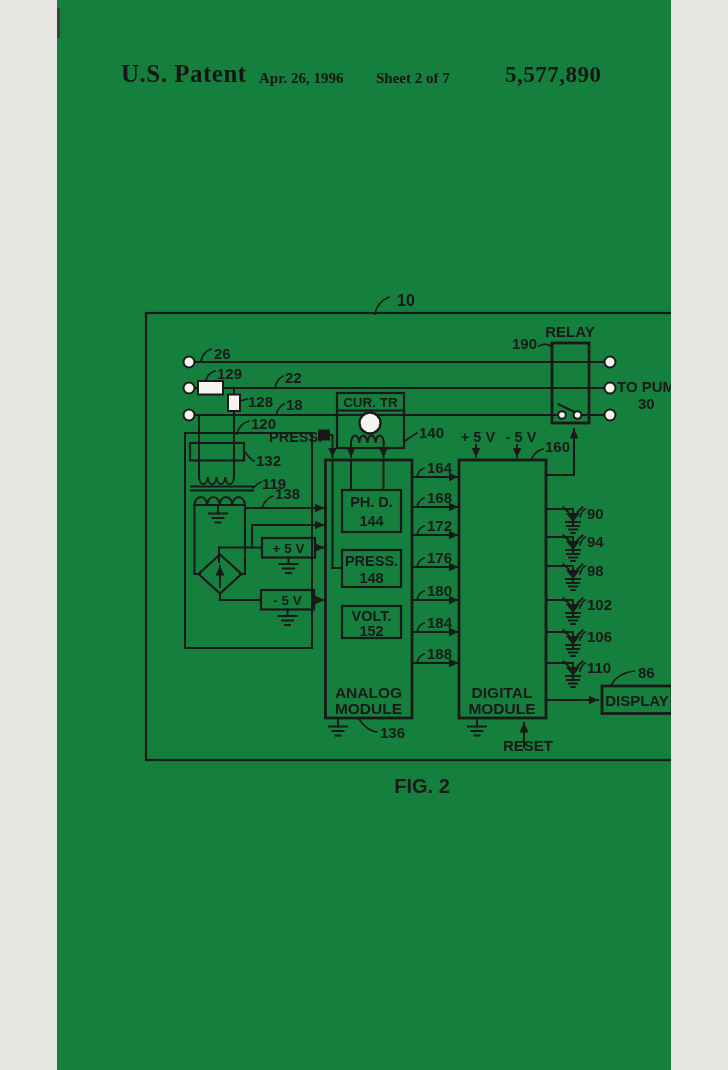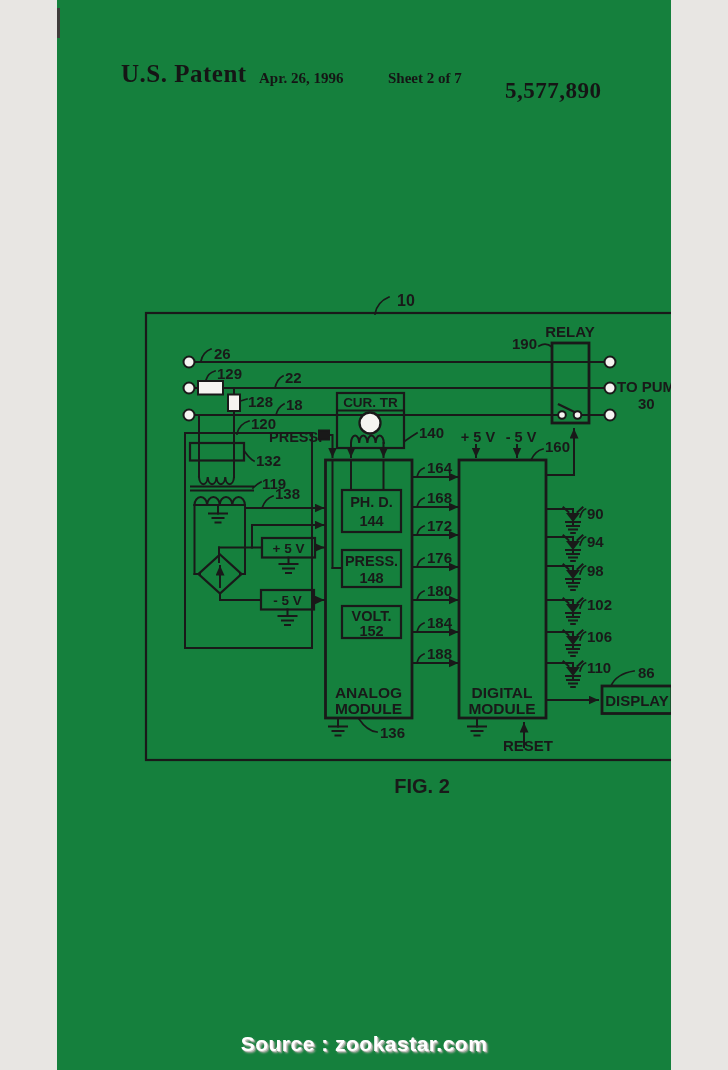--- a/index.html
+++ b/index.html
@@ -4,22 +4,22 @@
 <style>
   html,body{margin:0;padding:0;background:#e8e6e3;}
   .page{
     position:relative;width:614px;height:1070px;margin:0 auto;
     background:#15803d;overflow:hidden;
     font-family:"Liberation Sans",sans-serif;color:#191919;
   }
   .hdr{position:absolute;font-family:"Liberation Serif",serif;font-weight:bold;color:#151515;white-space:nowrap;}
   .hdr-title{left:64px;top:60px;font-size:25px;letter-spacing:.5px;}
   .hdr-date{left:202px;top:70px;font-size:15px;}
-  .hdr-sheet{left:331px;top:70px;font-size:15px;}
-  .hdr-patno{left:448px;top:62px;font-size:23px;letter-spacing:.5px;margin-top:16px;}
+  .hdr-sheet{left:319px;top:70px;font-size:15px;}
+  .hdr-patno{left:448px;top:62px;font-size:23px;letter-spacing:.5px;}
   .scan-mark{position:absolute;left:0;top:8px;width:2.5px;height:30px;background:#3f3d3b;}
   svg.fig{position:absolute;left:0;top:0;}
   .footer{
     position:absolute;left:0;right:0;top:1032px;text-align:center;
     font-size:21px;font-weight:bold;color:#ffffff;letter-spacing:.5px;
     text-shadow:1px 1px 0 #cac7c3, 2px 2px 2px #aeaba7;
   }
   text{fill:#191919;stroke:none;font-family:"Liberation Sans",sans-serif;font-weight:bold;}
 </style>
 </head>
@@ -276,14 +276,13 @@
       <text x="530" y="642">106</text>
       <text x="530" y="673">110</text>
 
       <text x="580" y="706" text-anchor="middle">DISPLAY</text>
       <text x="581" y="678">86</text>
 
       <text x="365" y="793" text-anchor="middle" font-size="20px" font-family="Liberation Serif,serif">FIG. 2</text>
     </g>
   </svg>
 
-  <div class="footer">Source : zookastar.com</div>
 </div>
 
 </body></html>

